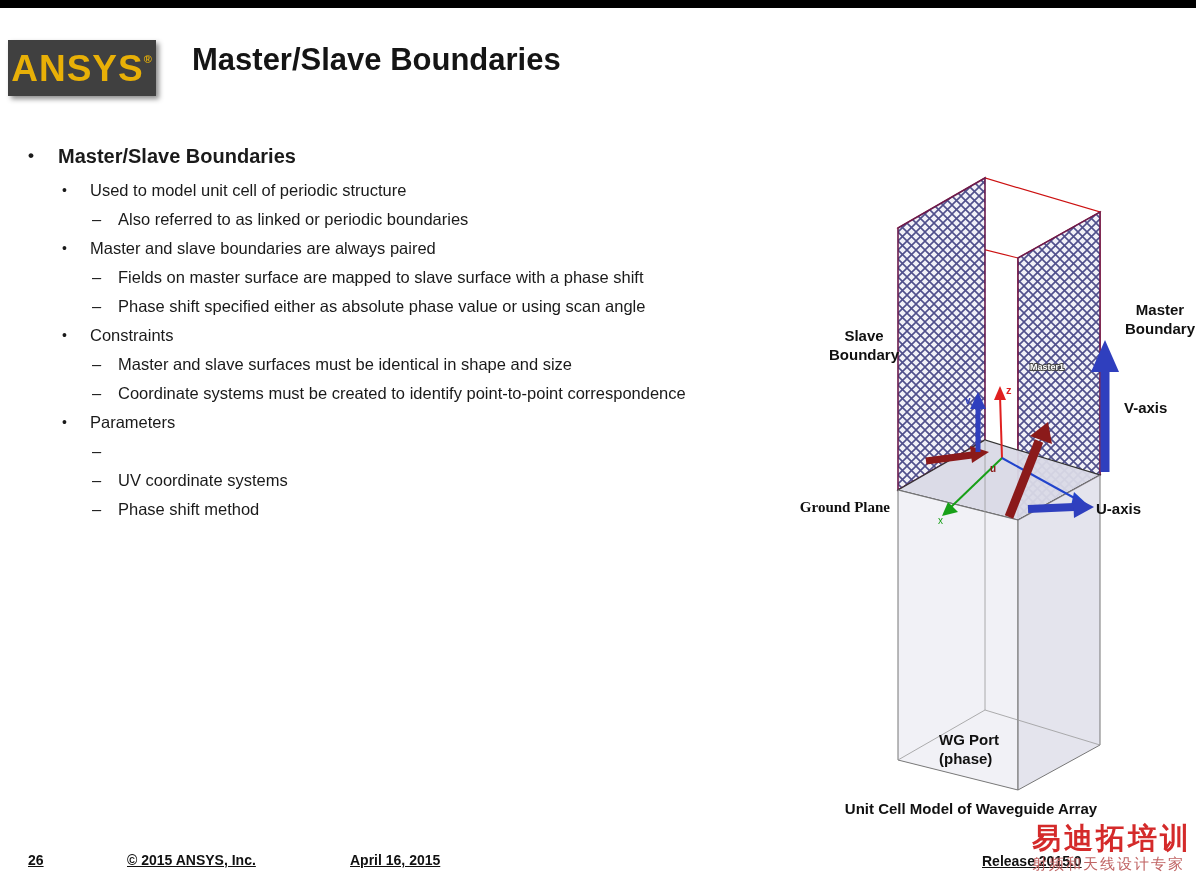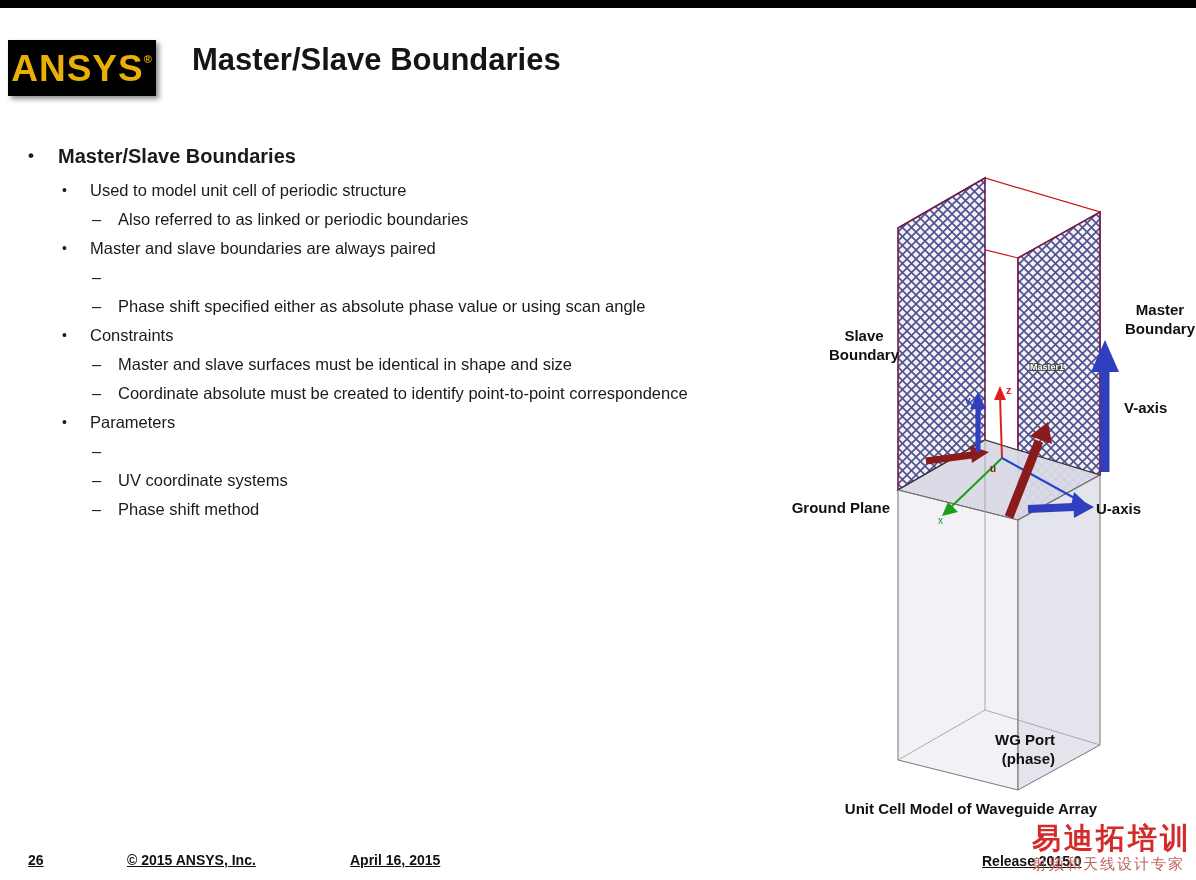--- a/index.html
+++ b/index.html
@@ -4,21 +4,21 @@
 <style>
   html,body{margin:0;padding:0;}
   body{
     width:1196px;height:880px;position:relative;overflow:hidden;
     background:#ffffff;color:#1a1a1a;
     font-family:"Liberation Sans", sans-serif;
   }
   .topbar{position:absolute;left:0;top:0;width:1196px;height:8px;background:#000;}
   
   .logo{
-    position:absolute;left:8px;top:40px;width:148px;height:56px;background:#000000;
+    position:absolute;left:8px;top:40px;width:148px;height:56px;background:#404040;
     display:flex;align-items:center;justify-content:center;
     box-shadow:3px 3px 5px rgba(0,0,0,.45);
   }
   .logo .txt{color:#e8b007;font-size:37px;font-weight:bold;letter-spacing:1px;line-height:1;}
   .logo .reg{color:#e8b007;font-size:11px;vertical-align:18px;font-weight:bold;}
   .title{
     position:absolute;left:192px;top:42px;font-size:31px;font-weight:bold;color:#151515;
     letter-spacing:0;
   }
   
@@ -32,22 +32,22 @@
   .li.l3{padding-left:64px;}
   .li.l3 .marker{flex:0 0 26px;}
   
   .figure{position:absolute;left:790px;top:160px;width:406px;height:676px;}
   .figure svg{position:absolute;left:0;top:0;}
   .flabel{position:absolute;font-weight:bold;font-size:15px;color:#101010;line-height:19px;}
   .flabel.slave{left:26px;top:166px;width:96px;text-align:center;}
   .flabel.master{left:332px;top:140px;width:76px;text-align:center;}
   .flabel.vaxis{left:334px;top:238px;}
   .flabel.uaxis{left:306px;top:339px;}
-  .flabel.ground{left:0px;top:338px;width:100px;text-align:right;}
-  .flabel.wgport{left:149px;top:570px;width:116px;text-align:right;}
+  .flabel.ground{left:0px;top:338px;width:100px;text-align:right;font-family:Liberation Serif, serif;}
+  .flabel.wgport{left:149px;top:570px;width:116px;text-align:left;}
   .flabel.caption{left:16px;top:639px;width:330px;text-align:center;}
   
   .fitem{position:absolute;font-size:14px;font-weight:bold;color:#111;text-decoration:underline;}
   .fpage{left:28px;top:852px;}
   .fcopy{left:127px;top:852px;}
   .fdate{left:350px;top:852px;}
   .frelease{left:982px;top:853px;}
   
   .watermark{position:absolute;right:4px;top:822px;z-index:5;}
   .wm1{font-size:29px;font-weight:bold;color:#d42a2a;line-height:33px;letter-spacing:3px;}
@@ -76,36 +76,37 @@
   <div class="li l3">
       <span class="marker">–</span>
       <span class="txt">Also referred to as linked or periodic boundaries</span>
     </div>
   <div class="li l2">
       <span class="marker">•</span>
       <span class="txt">Master and slave boundaries are always paired</span>
     </div>
   <div class="li l3">
       <span class="marker">–</span>
+      <span class="txt">Fields on master surface are mapped to slave surface with a phase shift</span>
     </div>
   <div class="li l3">
       <span class="marker">–</span>
       <span class="txt">Phase shift specified either as absolute phase value or using scan angle</span>
     </div>
   <div class="li l2">
       <span class="marker">•</span>
       <span class="txt">Constraints</span>
     </div>
   <div class="li l3">
       <span class="marker">–</span>
       <span class="txt">Master and slave surfaces must be identical in shape and size</span>
     </div>
   <div class="li l3">
       <span class="marker">–</span>
-      <span class="txt">Coordinate absolute must be created to identify point-to-point correspondence</span>
+      <span class="txt">Coordinate systems must be created to identify point-to-point correspondence</span>
     </div>
   <div class="li l2">
       <span class="marker">•</span>
       <span class="txt">Parameters</span>
     </div>
   <div class="li l3">
       <span class="marker">–</span>
     </div>
   <div class="li l3">
       <span class="marker">–</span>

